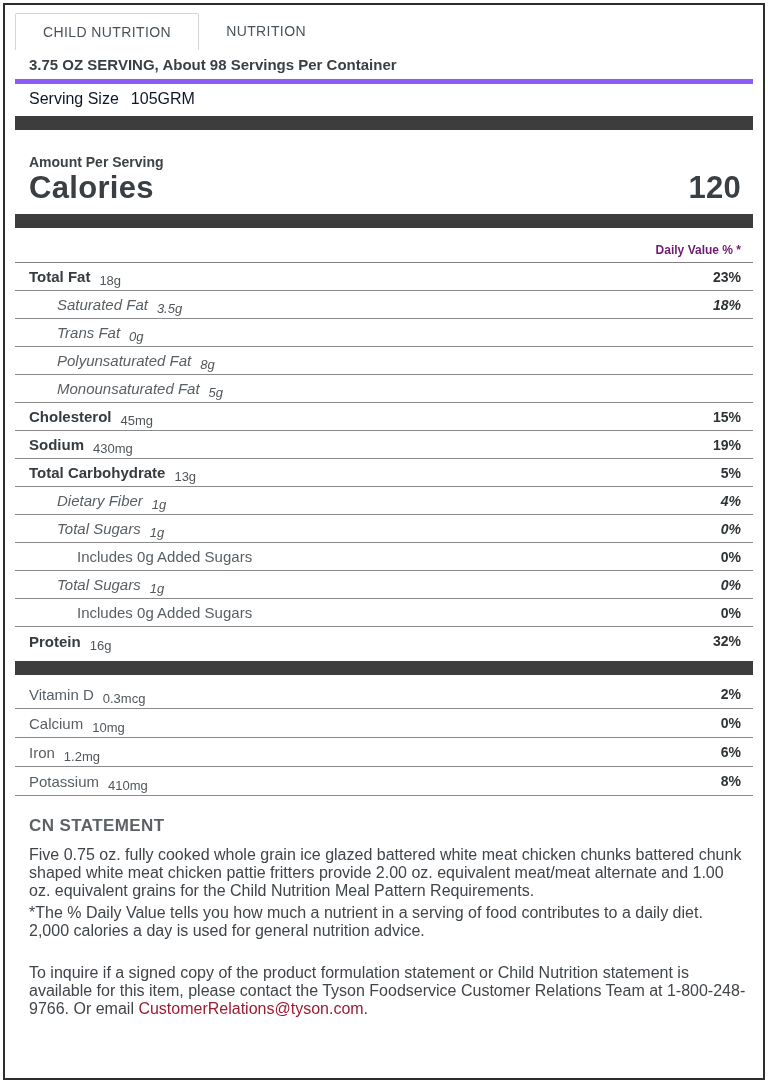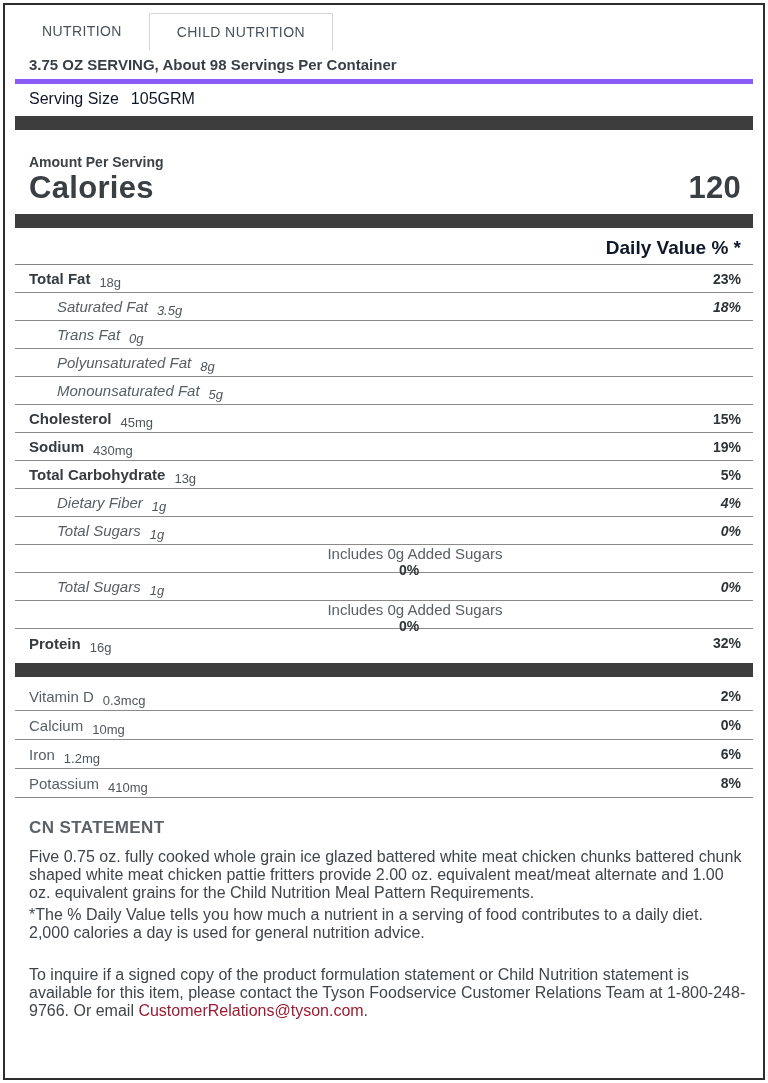--- a/index.html
+++ b/index.html
@@ -67,24 +67,24 @@
   }
   .calories-label, .calories-value {
     font-size: 31px;
     font-weight: bold;
     color: #3a3f44;
     letter-spacing: 0.3px;
   }
   
   .dv-header {
     text-align: right;
-    font-size: 19px;
-    font-weight: bold;
-    color: #0f172a;
-    padding: 9px 12px 5px 0;
+    font-size: 12px;
+    font-weight: bold;
+    color: #701a75;
+    padding: 15px 12px 5px 0;
     border-bottom: 1px solid #808080;
   }
   
   .nrow {
     display: flex;
     justify-content: space-between;
     align-items: center;
     height: 28px;
     border-bottom: 1px solid #8a8a8a;
   }
@@ -101,21 +101,21 @@
   }
   .nrow .dv {
     font-size: 14px;
     font-weight: bold;
     color: #2e3336;
     padding-right: 12px;
     white-space: nowrap;
   }
   .nrow.indent0 { padding-left: 14px; }
   .nrow.indent1 { padding-left: 42px; font-style: italic; }
-  .nrow.indent2 { padding-left: 62px; flex-direction: column; }
+  .nrow.indent2 { padding-left: 62px; }
   .bar-protein { margin-top: 6px; }
   .vitamin-rows { margin-top: 5px; }
   .vitamin-rows .nrow { height: 29px; }
   
   .cn { padding: 14px 6px 0 14px; }
   .cn h2 {
     font-size: 17px;
     font-weight: bold;
     letter-spacing: 0.4px;
     color: #5c6267;
@@ -133,22 +133,22 @@
     text-decoration: none;
     cursor: pointer;
   }
 </style>
 </head>
 <body>
 
 <div class="panel">
 
   <div class="tabs">
+    <div class="tab active">CHILD NUTRITION</div>
     <div class="tab">NUTRITION</div>
-    <div class="tab active">CHILD NUTRITION</div>
   </div>
 
   <div class="serving-statement">3.75 OZ SERVING, About 98 Servings Per Container</div>
 
   <div class="serving-size">
     <span>Serving Size</span><span class="val">105GRM</span>
   </div>
 
   <div class="thick-bar"></div>
 

